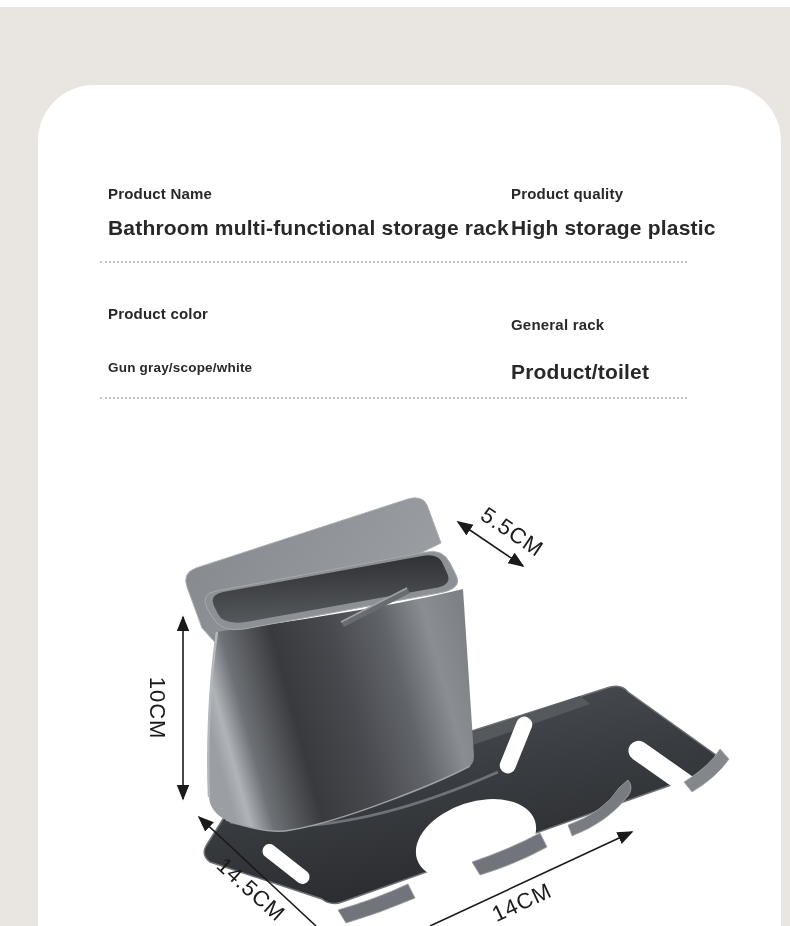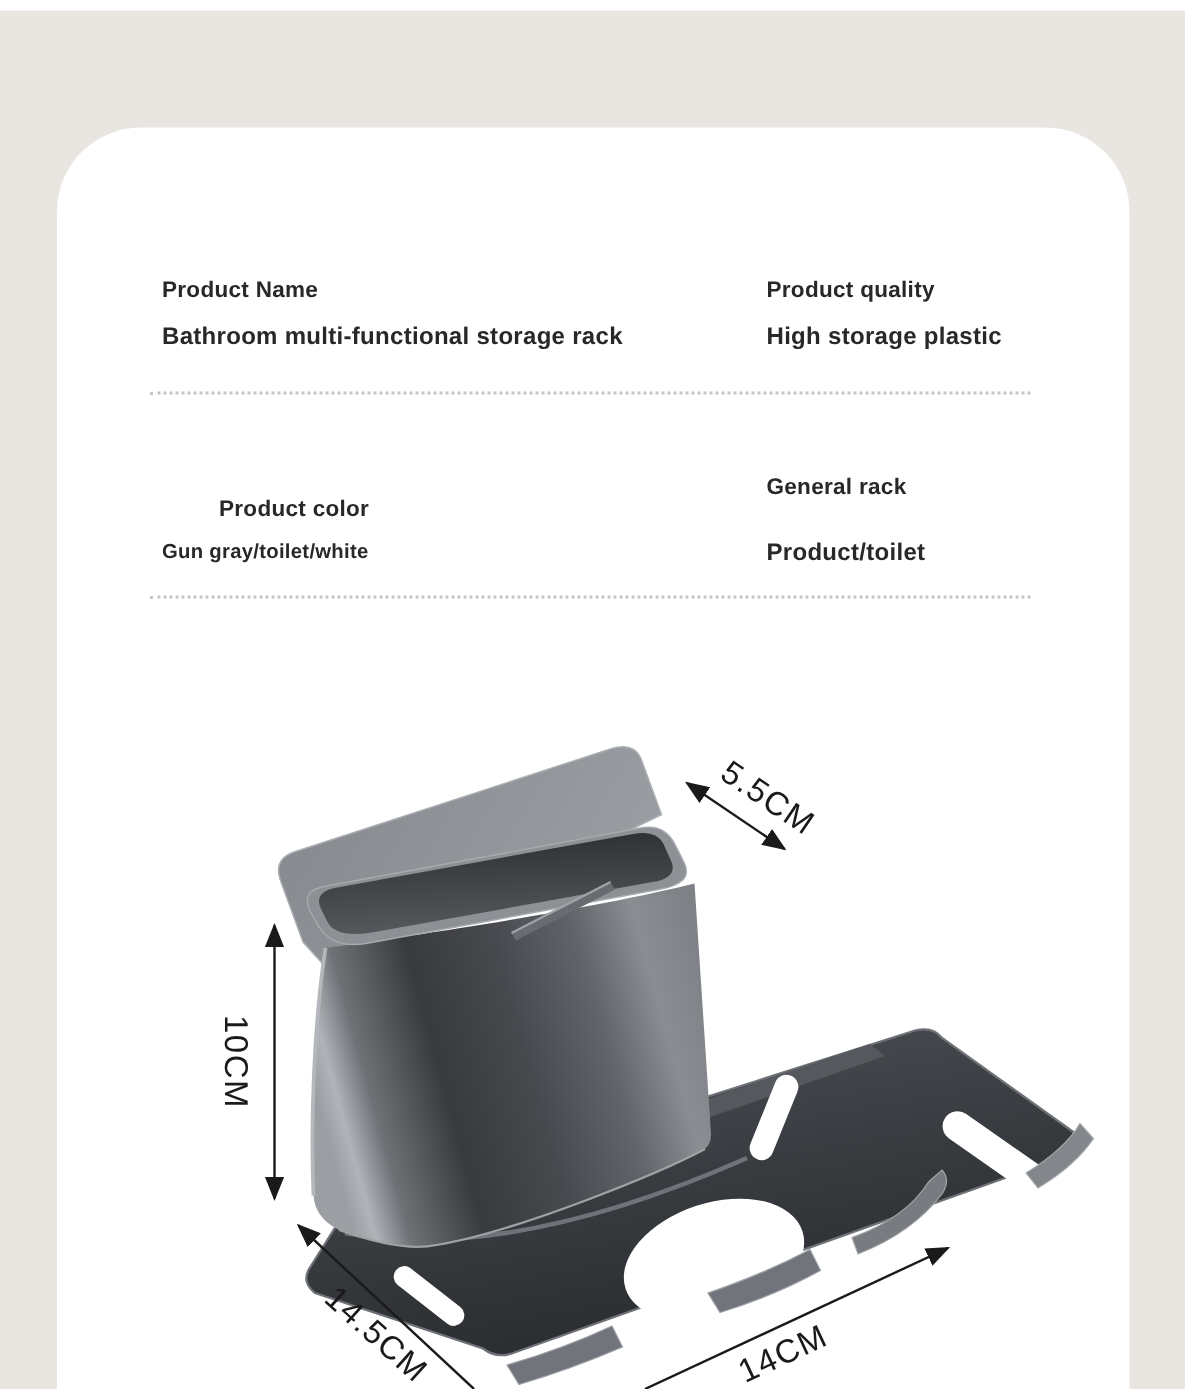--- a/index.html
+++ b/index.html
@@ -4,31 +4,31 @@
 <style>
   html,body { margin:0; padding:0; background:#e9e6e2; }
   .page {
     position:relative; width:790px; height:926px;
     background:#e9e6e2; overflow:hidden;
     font-family:"Liberation Sans", sans-serif;
   }
   .top-strip { position:absolute; left:0; top:0; width:790px; height:7px; background:#ffffff; }
   .card {
     position:absolute; left:38px; top:85px; width:715px; height:841px;
-    background:#ffffff; border-radius:56px 56px 0 0;
+    background:#ffffff; border-radius:56px 56px 0 0;padding-left:28px;
   }
   .spec-label, .spec-value { position:absolute; color:#282828; white-space:nowrap; }
   .spec-label { font-size:15px; font-weight:700; letter-spacing:0.2px; }
-  .spec-value { font-size:16px; font-weight:700; letter-spacing:0.2px; }
+  .spec-value { font-size:21px; font-weight:700; letter-spacing:0.2px; }
   .spec-value.small { font-size:13.5px; }
   .col-left  { left:70px; }
   .col-right { left:473px; }
   .row1-label { top:100px; }
   .row1-value { top:131px; }
-  .row2-label-left  { top:246px;margin-left:38px; }
+  .row2-label-left  { top:220px; }
   .row2-label-right { top:231px; }
   .row2-value { top:275px; }
   .dotted {
     position:absolute; left:62px; width:587px; height:0;
     border-top:2px dotted #c6c4c1;
   }
   .dotted.d1 { top:176px; }
   .dotted.d2 { top:312px; }
   .product-svg { position:absolute; left:110px; top:450px; }
   .dim-text {
@@ -46,21 +46,21 @@
 
     <div class="spec-label col-left row1-label">Product Name</div>
     <div class="spec-value col-left row1-value">Bathroom multi-functional storage rack</div>
 
     <div class="spec-label col-right row1-label">Product quality</div>
     <div class="spec-value col-right row1-value">High storage plastic</div>
 
     <div class="dotted d1"></div>
 
     <div class="spec-label col-left row2-label-left">Product color</div>
-    <div class="spec-value small col-left row2-value">Gun gray/toilet/white</div>
+    <div class="spec-value small col-left row2-value">Gun gray/scope/white</div>
 
     <div class="spec-label col-right row2-label-right">General rack</div>
     <div class="spec-value col-right row2-value">Product/toilet</div>
 
     <div class="dotted d2"></div>
   </div>
 
   <svg class="product-svg" width="640" height="476" viewBox="0 0 640 476">
     <defs>
       <linearGradient id="gBody" x1="0" y1="0.55" x2="1" y2="0.3">

